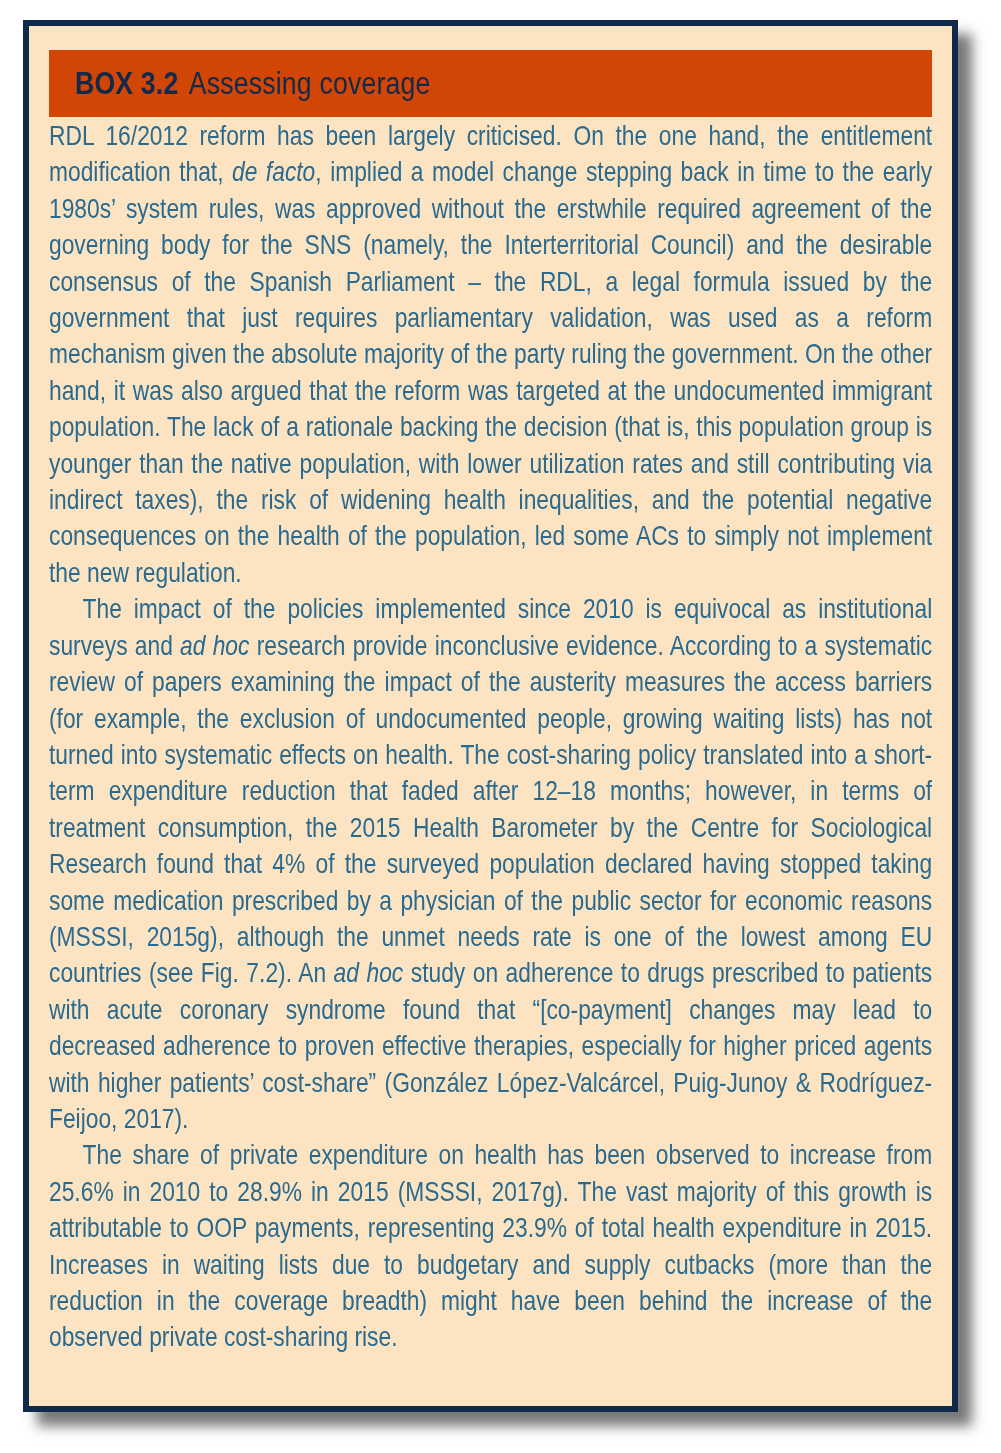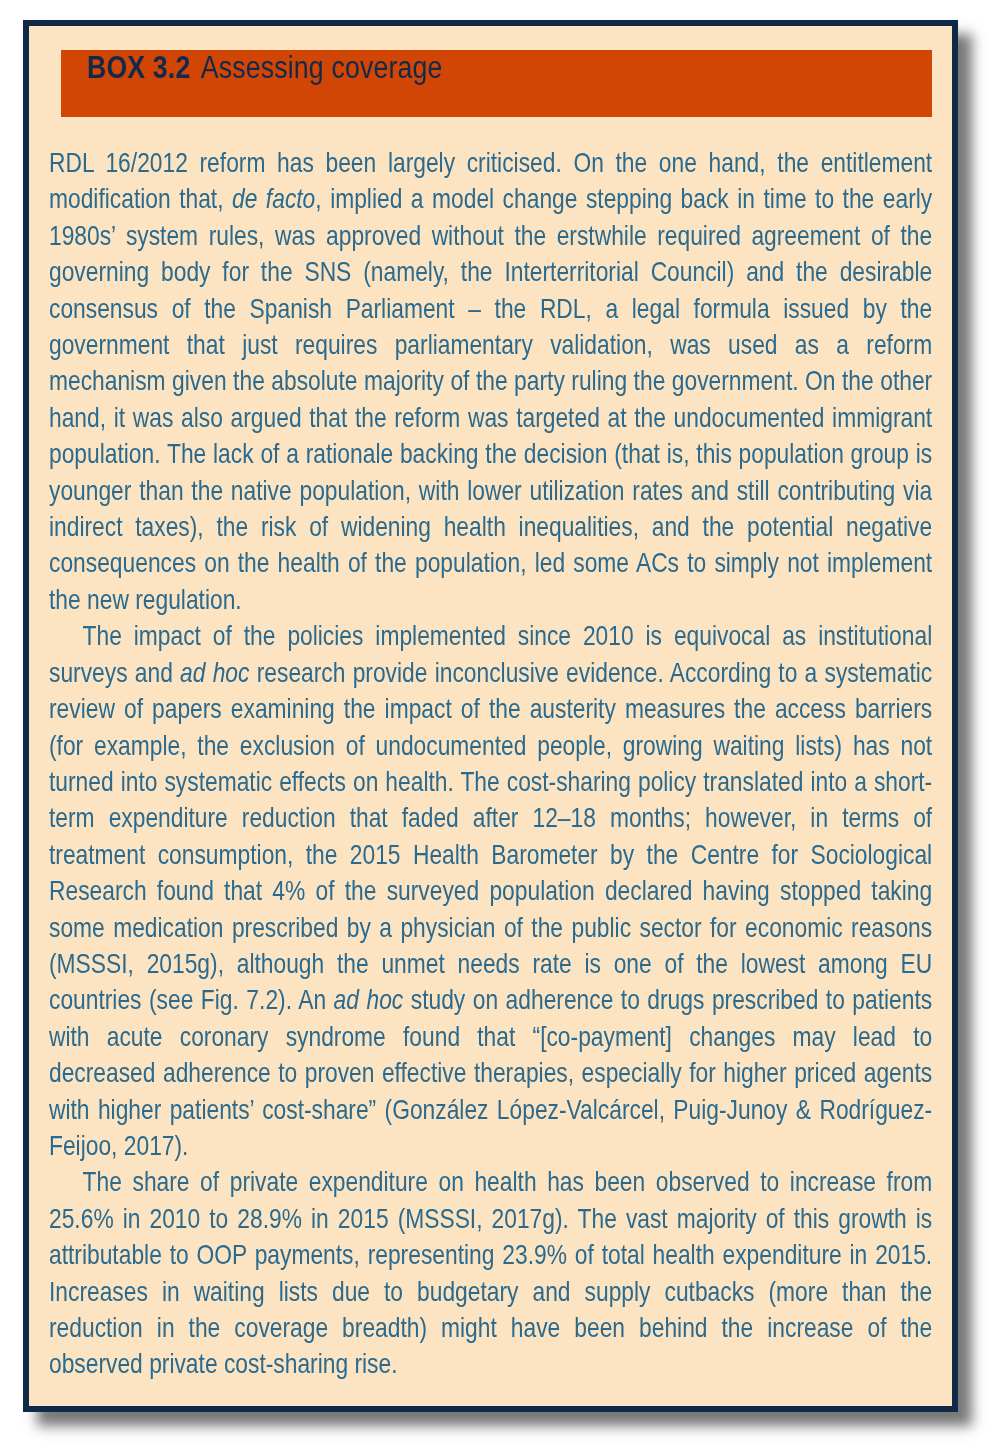--- a/index.html
+++ b/index.html
@@ -28,43 +28,41 @@
     background: var(--box-bg);
     border: 6px solid var(--box-border);
     box-shadow: 14px 14px 12px 0 rgba(75,75,75,0.75);
     padding: 24px 20px 0 20px;
     overflow: hidden;
   }
   .box-header {
     height: 67px;
     background: var(--hdr-bg);
     display: flex;
-    align-items: flex-start;
+    align-items: center;
     padding-left: 26px;
     overflow: hidden;
-    margin-left: 12px;
   }
   .hdr-inner {
     display: inline-block;
     transform: scaleX(0.86);
     transform-origin: 0 50%;
     white-space: nowrap;
     color: var(--hdr-fg);
     font-size: 31px;
     letter-spacing: 0.2px;
   }
   .hdr-label {
     font-weight: 700;
     margin-right: 12px;
   }
   .hdr-title {
     font-weight: 400;
   }
   .box-body {
-    margin-top: 27px;
     width: 883px;
     overflow: hidden;
   }
   .body-inner {
     width: 1104px;
     transform: scaleX(0.8);
     transform-origin: 0 0;
     color: var(--body-fg);
     font-size: 28.5px;
     line-height: 36.4px;

